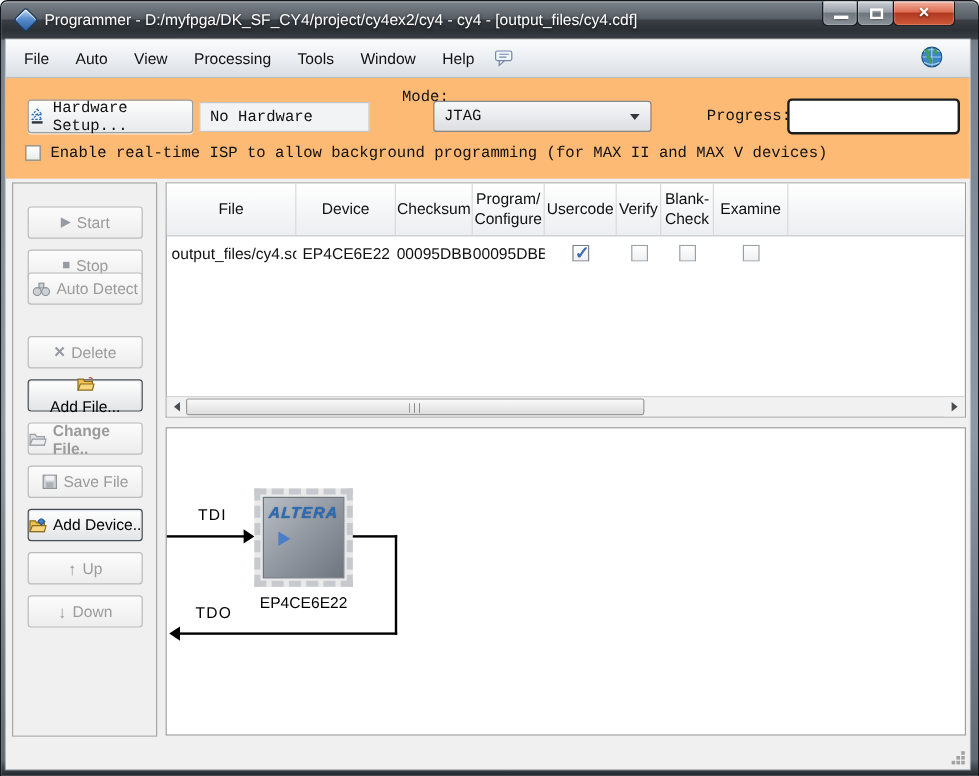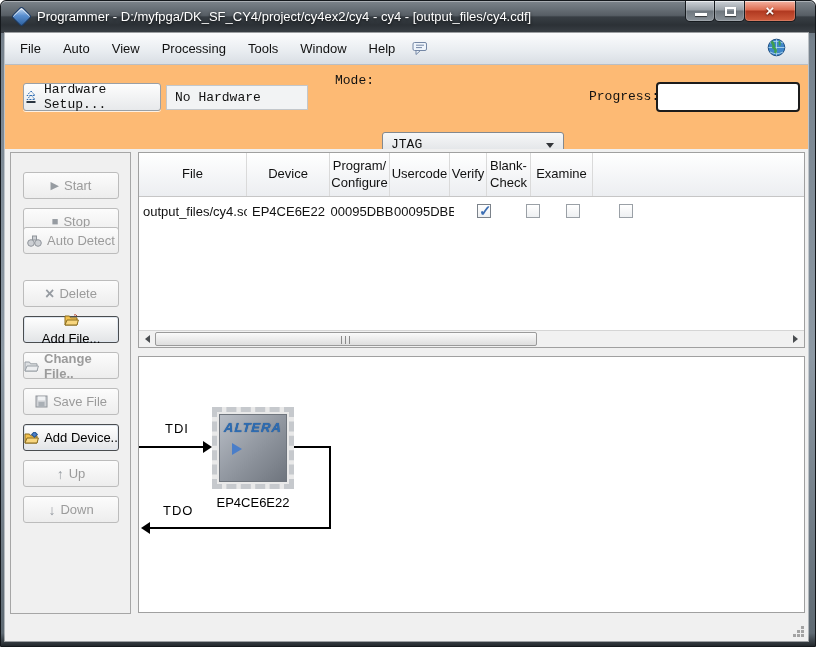--- a/index.html
+++ b/index.html
@@ -39,23 +39,23 @@
     font-family:"Liberation Sans",sans-serif; color:#333; background:#fff; }
   .search-input::placeholder { color:#8a8f94; }
   
   .toolbar { position:absolute; left:0; top:32px; width:100%; height:84px; background:#fdba74;font-family:Liberation Mono, monospace; }
   .hw-btn { position:absolute; left:18px; top:18px; width:138px; height:28px; border:1px solid #9aa0a6;
     border-radius:3px; background:linear-gradient(180deg,#fdfdfd,#e7e9eb); display:flex; align-items:center;
     justify-content:center; gap:6px; font-size:13px; color:#111; box-shadow:0 1px 0 rgba(255,255,255,.8); }
   .hw-field { position:absolute; left:161px; top:20px; width:142px; height:25px; border:1px solid #c3c7cb;
     background:#f2f3f4; font-size:13px; color:#111; line-height:23px; padding-left:8px; }
   .lbl { position:absolute; font-size:13px; color:#111; }
-  .mode-select { position:absolute; left:377px; top:19px; width:182px; height:26px; border:1px solid #83898f;
+  .mode-select { position:absolute; left:356px; top:19px; width:182px; height:26px; border:1px solid #83898f;
     border-radius:3px; background:linear-gradient(180deg,#f6f7f8,#dcdfe2); font-size:13px; color:#111;
-    line-height:24px; padding-left:8px;margin-top:48px; }
+    line-height:24px; padding-left:8px; }
   .mode-arrow { position:absolute; right:9px; top:10px; width:0; height:0;
     border-left:4px solid transparent; border-right:4px solid transparent; border-top:5px solid #323539; }
   .progress-bar { position:absolute; left:651px; top:17px; width:144px; height:30px; background:#fff;
     border:2px solid #1c1c1c; border-radius:4px; }
   .isp-row { position:absolute; left:16px; top:55px; display:flex; align-items:center; gap:8px; }
   .cb-small { width:13px; height:13px; border:1px solid #888f96; background:linear-gradient(180deg,#fff,#e9ebed); }
   .isp-label { font-size:13px; color:#111; }
   
   .main { position:absolute; left:0; top:116px; width:100%; height:465px; background:#f0f0f0; }
   .left-panel { position:absolute; left:5px; top:3px; width:121px; height:462px; border:1px solid #a6a6a6; background:#f0f0f0; }
@@ -169,20 +169,24 @@
         <span>Hardware Setup...</span>
       </div>
       <div class="hw-field">No Hardware</div>
       <div class="lbl" style="left:330px; top:8px;">Mode:</div>
       <div class="mode-select">
         <span>JTAG</span>
         <span class="mode-arrow"></span>
       </div>
       <div class="lbl" style="left:584px; top:24px;">Progress:</div>
       <div class="progress-bar"></div>
+      <div class="isp-row">
+        <div class="cb-small"></div>
+        <div class="isp-label">Enable real-time ISP to allow background programming (for MAX II and MAX V devices)</div>
+      </div>
     </div>
 
     <div class="main">
 
       <div class="left-panel">
         <div class="btn-action disabled" style="top:19px;">
           <span class="gicon">▶</span>
           <span>Start</span>
         </div>
         <div class="btn-action disabled" style="top:55px;">
@@ -249,20 +253,21 @@
         <div class="btn-action disabled" style="top:343px;">
           <span class="gicon arrow">↓</span>
           <span>Down</span>
         </div>
       </div>
 
       <div class="table-panel">
         <div class="tbl-header">
           <div class="col c0">File</div>
           <div class="col c1">Device</div>
+          <div class="col c2">Checksum</div>
           <div class="col c4">Program/
 Configure</div>
           <div class="col c3">Usercode</div>
           <div class="col c5">Verify</div>
           <div class="col c6">Blank-
 Check</div>
           <div class="col c7">Examine</div>
           <div class="col filler"></div>
         </div>
         <div class="tbl-row">

